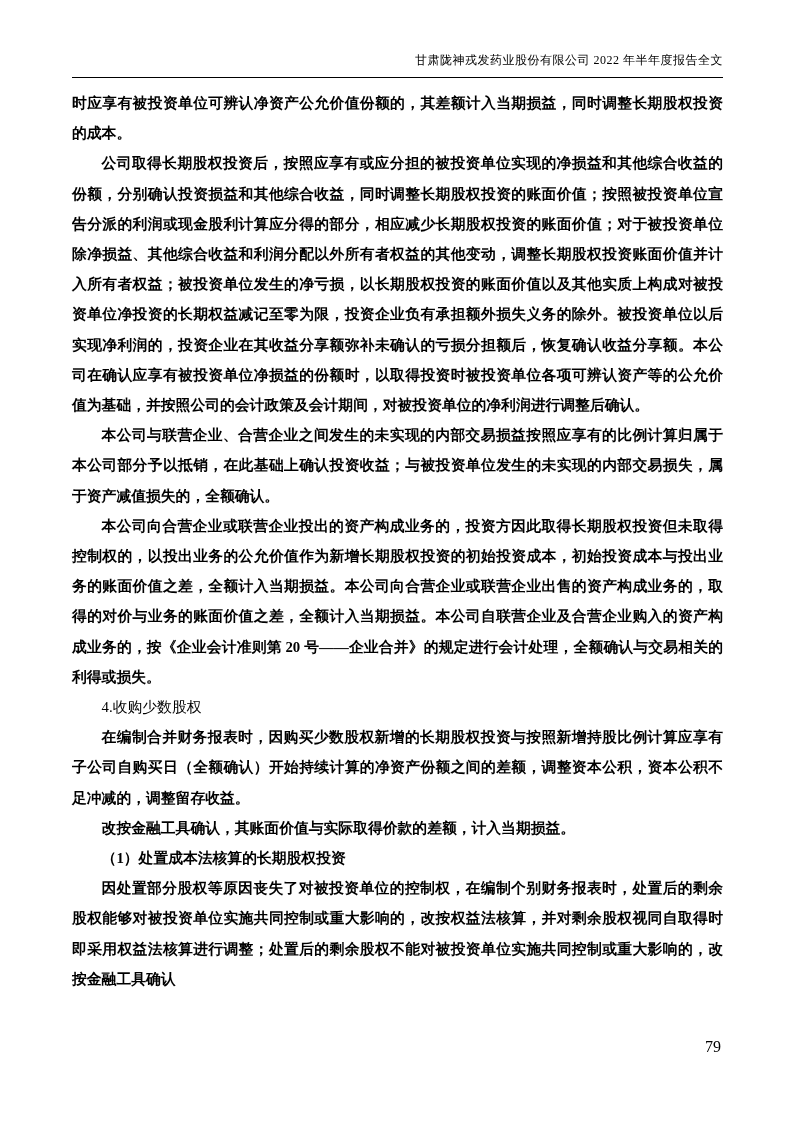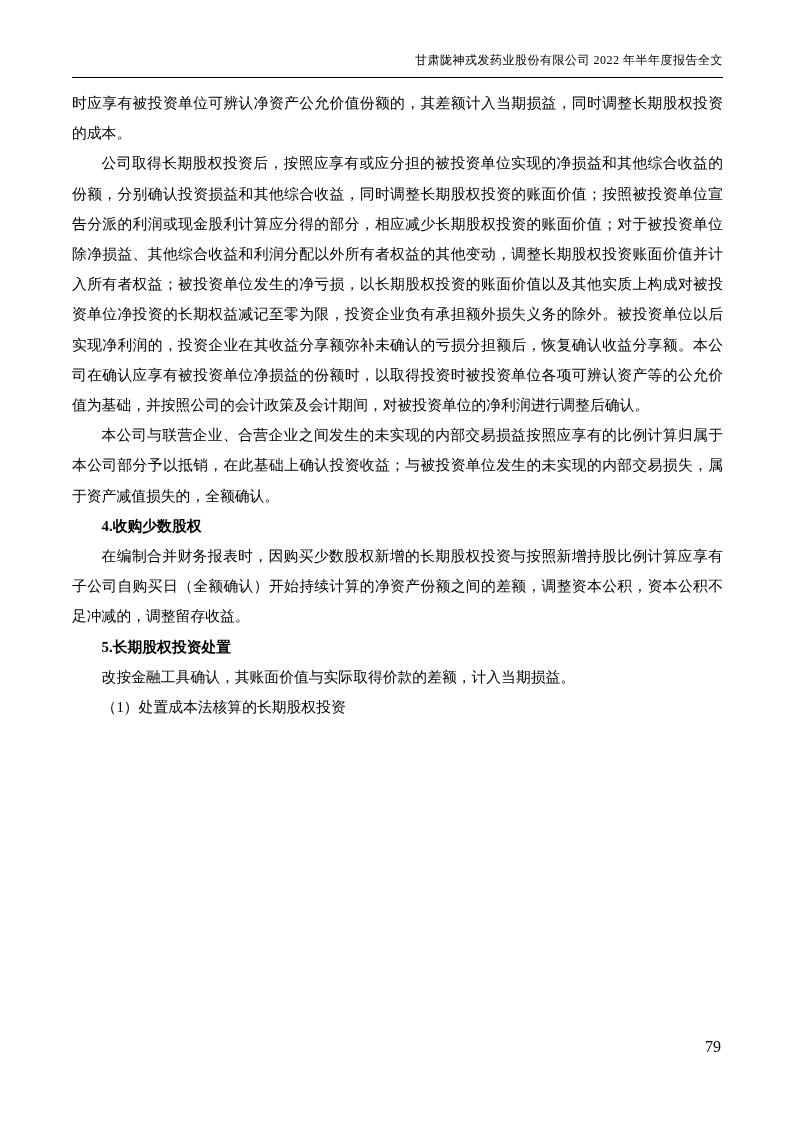--- a/index.html
+++ b/index.html
@@ -29,43 +29,45 @@
     position: absolute;
     top: 88px;
     left: 72px;
     right: 70px;
     font-size: 14.8px;
     line-height: 30.2px;
     text-align: justify;
   }
   .content p {
     text-align: justify;
+    font-weight: bold;
   }
   .content p.indent { text-indent: 2em; }
-  .content p.bold { font-weight: bold; }
+  .content p.bold { font-weight: normal; }
   .page-number {
     position: absolute;
     right: 72px;
     top: 1038px;
     font-size: 16px;
   }
 </style>
 </head>
 <body>
 
 <div class="page">
 
   <div class="header">甘肃陇神戎发药业股份有限公司 2022 年半年度报告全文</div>
 
   <div class="content">
     <p>时应享有被投资单位可辨认净资产公允价值份额的，其差额计入当期损益，同时调整长期股权投资的成本。</p>
     <p class="indent">公司取得长期股权投资后，按照应享有或应分担的被投资单位实现的净损益和其他综合收益的份额，分别确认投资损益和其他综合收益，同时调整长期股权投资的账面价值；按照被投资单位宣告分派的利润或现金股利计算应分得的部分，相应减少长期股权投资的账面价值；对于被投资单位除净损益、其他综合收益和利润分配以外所有者权益的其他变动，调整长期股权投资账面价值并计入所有者权益；被投资单位发生的净亏损，以长期股权投资的账面价值以及其他实质上构成对被投资单位净投资的长期权益减记至零为限，投资企业负有承担额外损失义务的除外。被投资单位以后实现净利润的，投资企业在其收益分享额弥补未确认的亏损分担额后，恢复确认收益分享额。本公司在确认应享有被投资单位净损益的份额时，以取得投资时被投资单位各项可辨认资产等的公允价值为基础，并按照公司的会计政策及会计期间，对被投资单位的净利润进行调整后确认。</p>
     <p class="indent">本公司与联营企业、合营企业之间发生的未实现的内部交易损益按照应享有的比例计算归属于本公司部分予以抵销，在此基础上确认投资收益；与被投资单位发生的未实现的内部交易损失，属于资产减值损失的，全额确认。</p>
+    <p class="indent">本公司向合营企业或联营企业投出的资产构成业务的，投资方因此取得长期股权投资但未取得控制权的，以投出业务的公允价值作为新增长期股权投资的初始投资成本，初始投资成本与投出业务的账面价值之差，全额计入当期损益。本公司向合营企业或联营企业出售的资产构成业务的，取得的对价与业务的账面价值之差，全额计入当期损益。本公司自联营企业及合营企业购入的资产构成业务的，按《企业会计准则第 20 号——企业合并》的规定进行会计处理，全额确认与交易相关的利得或损失。</p>
     <p class="indent bold">4.收购少数股权</p>
     <p class="indent">在编制合并财务报表时，因购买少数股权新增的长期股权投资与按照新增持股比例计算应享有子公司自购买日（全额确认）开始持续计算的净资产份额之间的差额，调整资本公积，资本公积不足冲减的，调整留存收益。</p>
-    <p class="indent bold">5.长期股权投资处置</p>
     <p class="indent">改按金融工具确认，其账面价值与实际取得价款的差额，计入当期损益。</p>
     <p class="indent">（1）处置成本法核算的长期股权投资</p>
+    <p class="indent">因处置部分股权等原因丧失了对被投资单位的控制权，在编制个别财务报表时，处置后的剩余股权能够对被投资单位实施共同控制或重大影响的，改按权益法核算，并对剩余股权视同自取得时即采用权益法核算进行调整；处置后的剩余股权不能对被投资单位实施共同控制或重大影响的，改按金融工具确认</p>
   </div>
 
   <div class="page-number">79</div>
 
 </div>
 
 </body></html>

